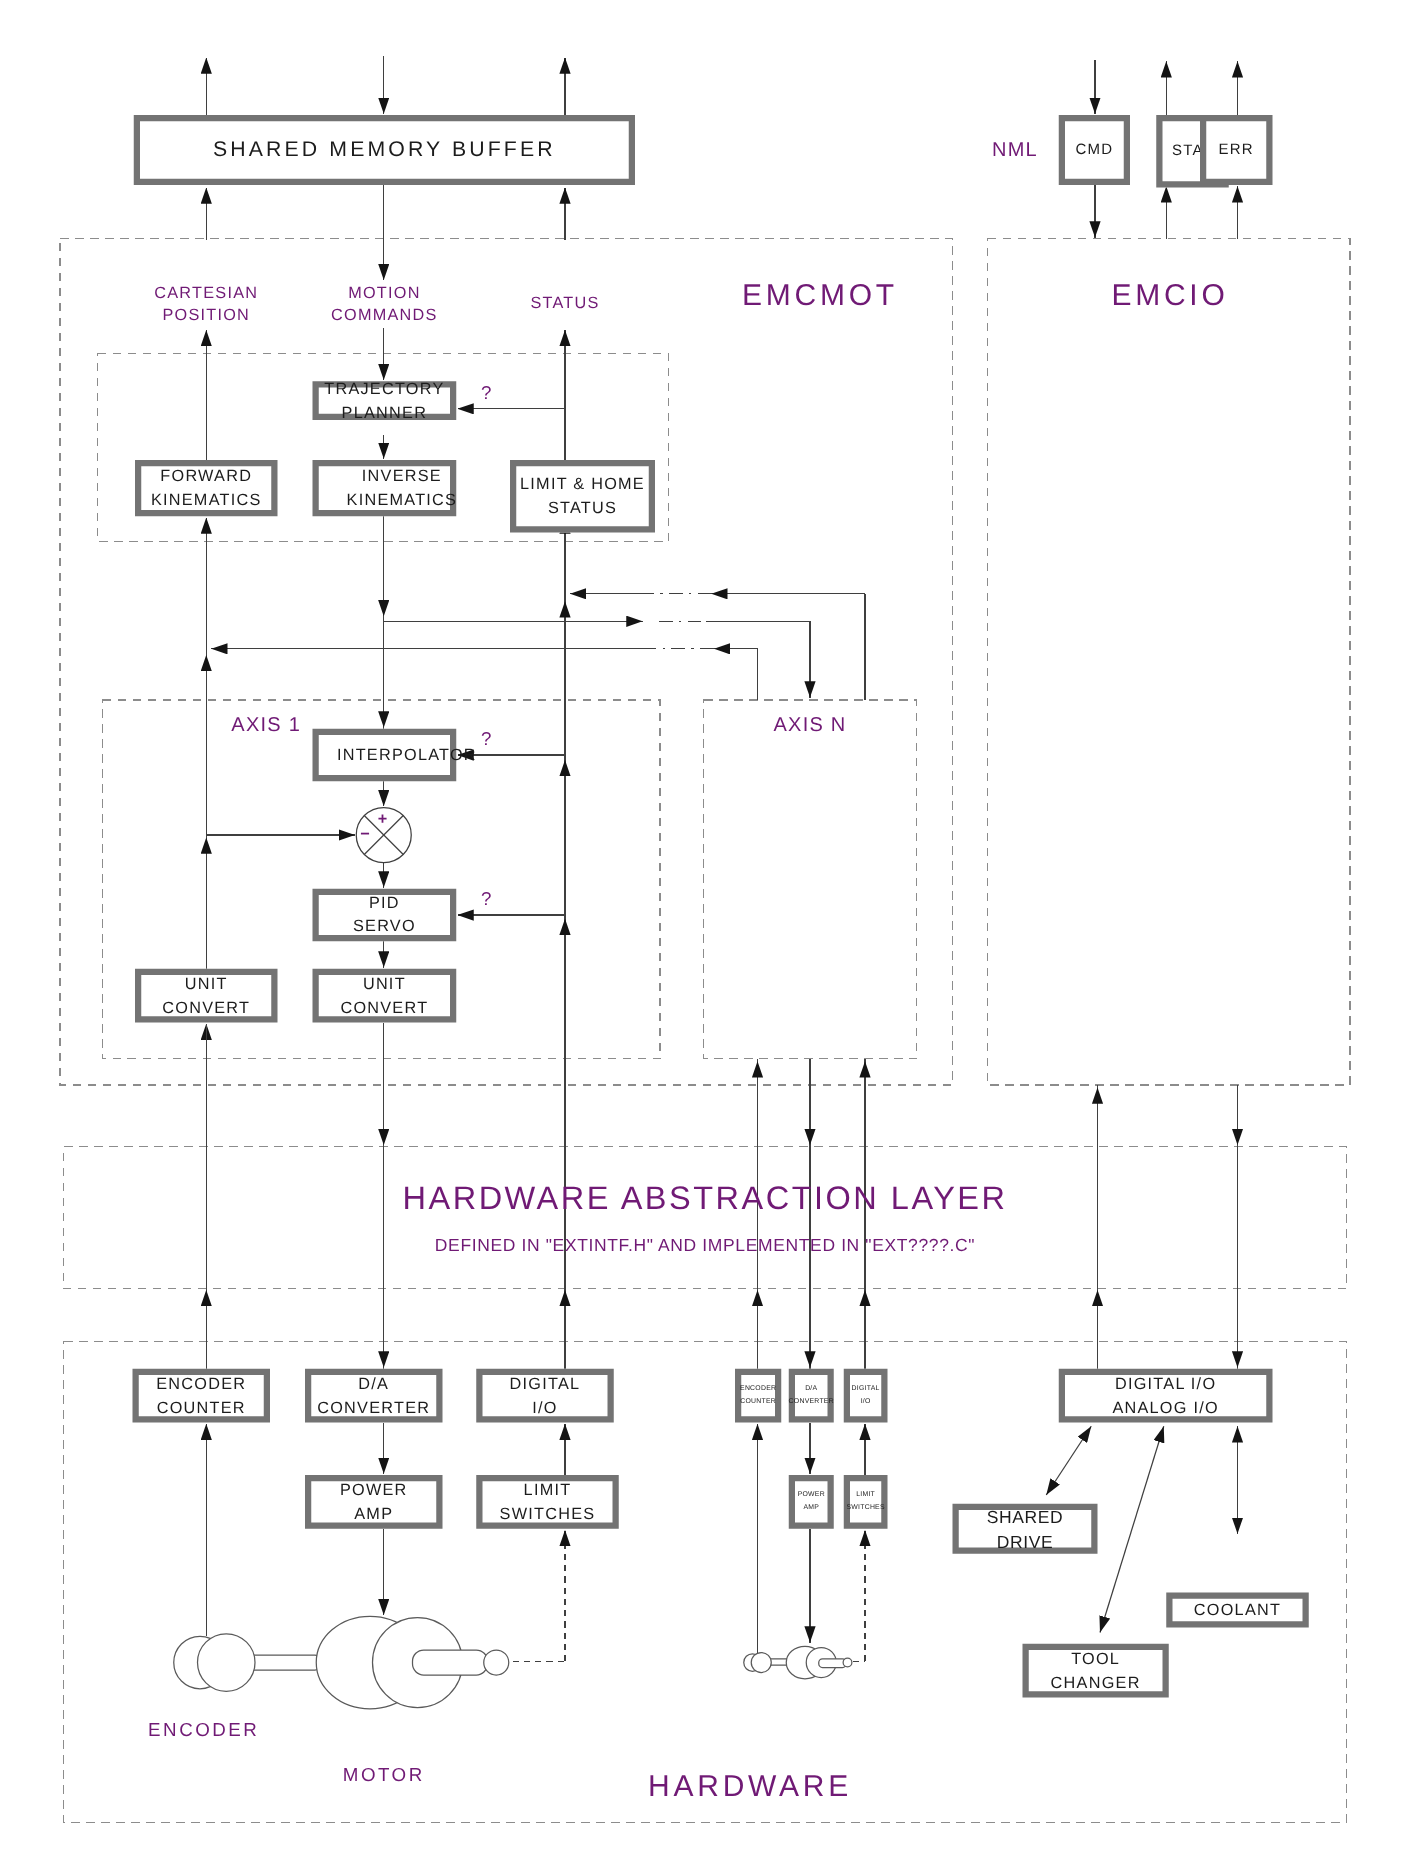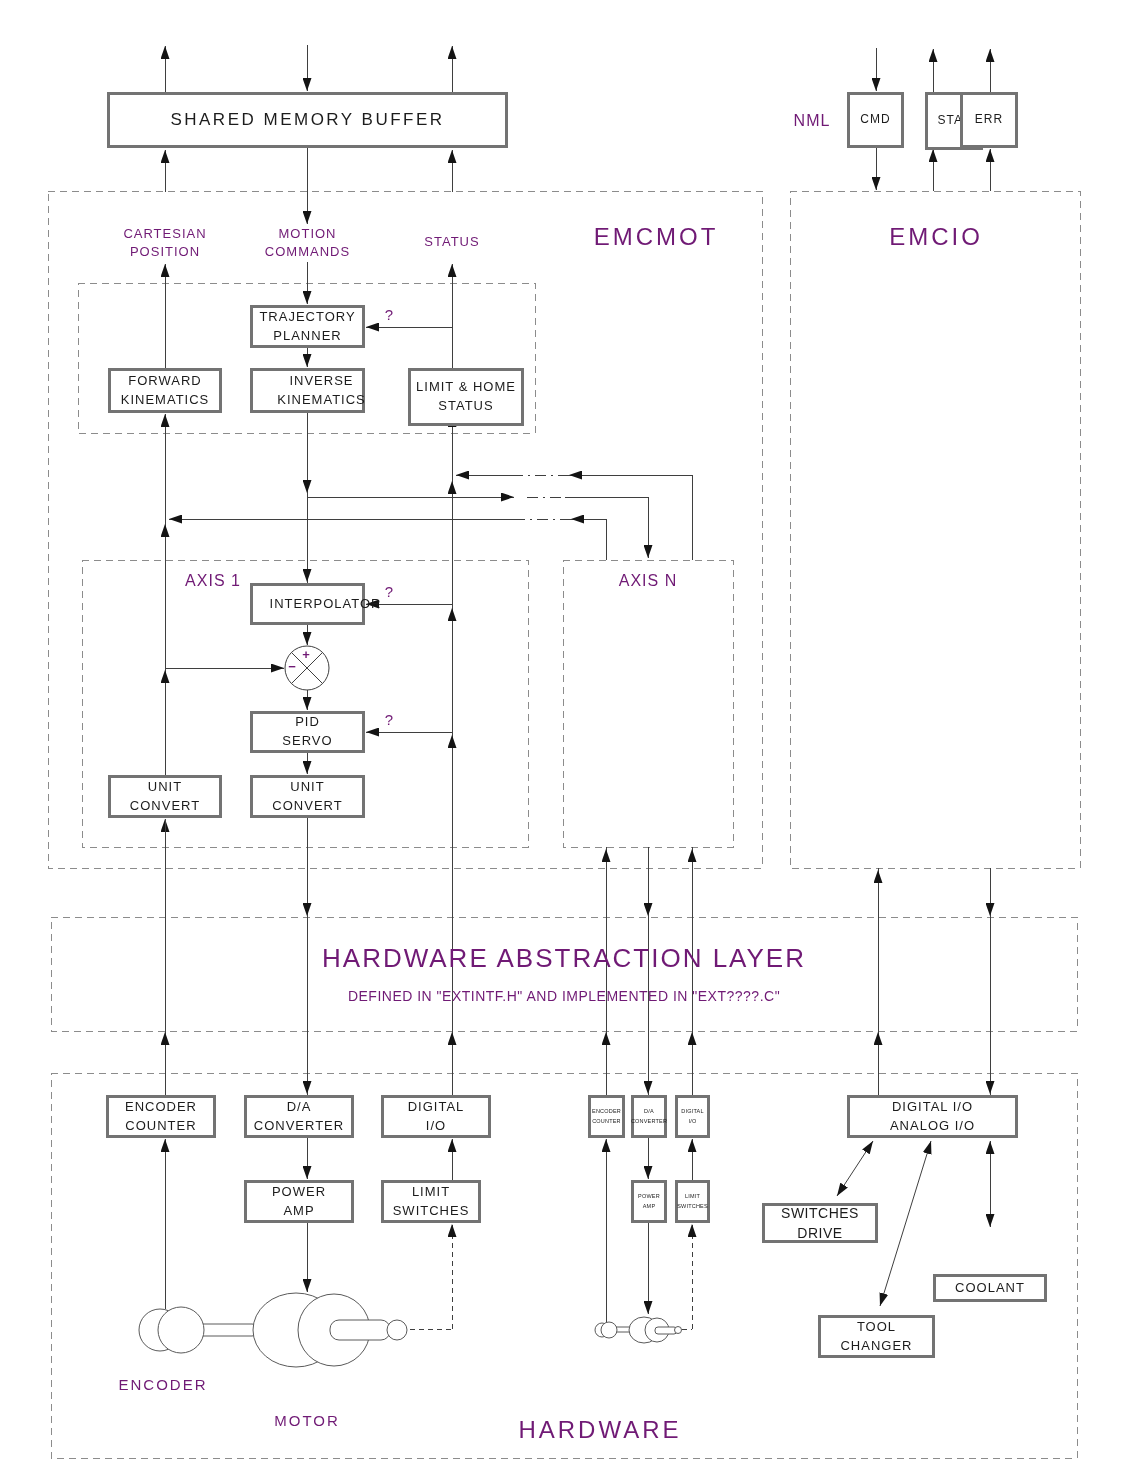--- a/index.html
+++ b/index.html
@@ -1,19 +1,19 @@
 <!DOCTYPE html>
 <html><head>
 <meta charset="utf-8">
 <style>
   html,body{margin:0;padding:0;background:#ffffff;}
   body{font-family:"Liberation Sans","DejaVu Sans",sans-serif;}
   #stage{position:relative;width:1122px;height:1480px;background:#ffffff;overflow:hidden;}
   #wires{position:absolute;left:0;top:0;}
-  .box{position:absolute;box-sizing:border-box;border:3px solid #737373;background:#fff;
+  .box{position:absolute;box-sizing:border-box;border:5px solid #737373;background:#fff;
        display:flex;align-items:center;justify-content:center;text-align:center;
        white-space:pre-line;font-size:13px;letter-spacing:1px;line-height:1.45;color:#1c1c1c;}
   .lbl{position:absolute;box-sizing:border-box;display:flex;align-items:center;justify-content:center;
        text-align:center;white-space:pre-line;font-size:13px;letter-spacing:1px;line-height:1.35;color:#701a75;background:transparent;}
   .big{font-size:24px;letter-spacing:3px;}
   .med{font-size:16px;letter-spacing:1px;}
   .halT{font-size:26px;letter-spacing:2px;}
   .halS{font-size:14px;letter-spacing:0.5px;}
   .smb{font-size:17px;letter-spacing:2.5px;}
   .nmlc{font-size:12px;letter-spacing:1px;}
@@ -188,21 +188,21 @@
 
   <div class="lbl big" style="left:580px;top:222px;width:152px;height:30px;">EMCMOT</div>
   <div class="lbl big" style="left:860px;top:222px;width:152px;height:30px;">EMCIO</div>
 
   <div class="lbl" style="left:108px;top:224px;width:114px;height:38px;">CARTESIAN
 POSITION</div>
   <div class="lbl" style="left:250px;top:224px;width:115px;height:38px;">MOTION
 COMMANDS</div>
   <div class="lbl" style="left:395px;top:231px;width:114px;height:22px;">STATUS</div>
 
-  <div class="box" style="left:250px;top:305px;width:115px;height:43px;">TRAJECTORY
+  <div class="box" style="left:250px;top:305px;width:115px;height:31px;">TRAJECTORY
 PLANNER</div>
   <div class="lbl q" style="left:380px;top:306px;width:18px;height:18px;">?</div>
   <div class="box" style="left:108px;top:368px;width:114px;height:45px;">FORWARD
 KINEMATICS</div>
   <div class="box" style="left:250px;top:368px;width:115px;height:45px;padding-left:28px;">INVERSE
 KINEMATICS</div>
   <div class="box" style="left:408px;top:368px;width:116px;height:58px;">LIMIT &amp; HOME
 STATUS</div>
 
   <div class="lbl med" style="left:183px;top:570px;width:60px;height:22px;">AXIS 1</div>
@@ -224,38 +224,38 @@
   <div class="lbl halS" style="left:51px;top:986px;width:1026px;height:20px;">DEFINED IN "EXTINTF.H" AND IMPLEMENTED IN "EXT????.C"</div>
 
   <div class="box" style="left:106px;top:1095px;width:110px;height:43px;">ENCODER
 COUNTER</div>
   <div class="box" style="left:244px;top:1095px;width:110px;height:43px;">D/A
 CONVERTER</div>
   <div class="box" style="left:381px;top:1095px;width:110px;height:43px;">DIGITAL
 I/O</div>
   <div class="box" style="left:244px;top:1180px;width:110px;height:43px;">POWER
 AMP</div>
-  <div class="box" style="left:381px;top:1180px;width:100px;height:43px;">LIMIT
+  <div class="box" style="left:381px;top:1180px;width:114px;height:43px;">LIMIT
 SWITCHES</div>
   <div class="lbl" style="left:118px;top:1376px;width:90px;height:18px;font-size:15px;letter-spacing:2px;">ENCODER</div>
   <div class="lbl" style="left:262px;top:1376px;width:90px;height:18px;font-size:15px;letter-spacing:2px;margin-top:36px;">MOTOR</div>
 
   <div class="box sm" style="left:588px;top:1095px;width:37px;height:43px;">ENCODER
 COUNTER</div>
   <div class="box sm" style="left:631px;top:1095px;width:36px;height:43px;">D/A
 CONVERTER</div>
   <div class="box sm" style="left:675px;top:1095px;width:35px;height:43px;">DIGITAL
 I/O</div>
   <div class="box sm" style="left:631px;top:1180px;width:36px;height:43px;">POWER
 AMP</div>
   <div class="box sm" style="left:675px;top:1180px;width:35px;height:43px;">LIMIT
 SWITCHES</div>
 
   <div class="box" style="left:847px;top:1095px;width:171px;height:43px;">DIGITAL I/O
 ANALOG I/O</div>
-  <div class="box" style="left:762px;top:1203px;width:116px;height:40px;font-size:14px;letter-spacing:0.5px;">SWITCHES DRIVE</div>
+  <div class="box" style="left:762px;top:1203px;width:116px;height:40px;font-size:14px;letter-spacing:0.5px;">SHARED DRIVE</div>
   <div class="box" style="left:933px;top:1230px;width:114px;height:28px;font-size:13px;margin-top:44px;">COOLANT</div>
   <div class="box" style="left:818px;top:1315px;width:117px;height:43px;">TOOL
 CHANGER</div>
 
   <div class="lbl big" style="left:490px;top:1414px;width:220px;height:32px;">HARDWARE</div>
 
 </div>
 
 </body></html>

